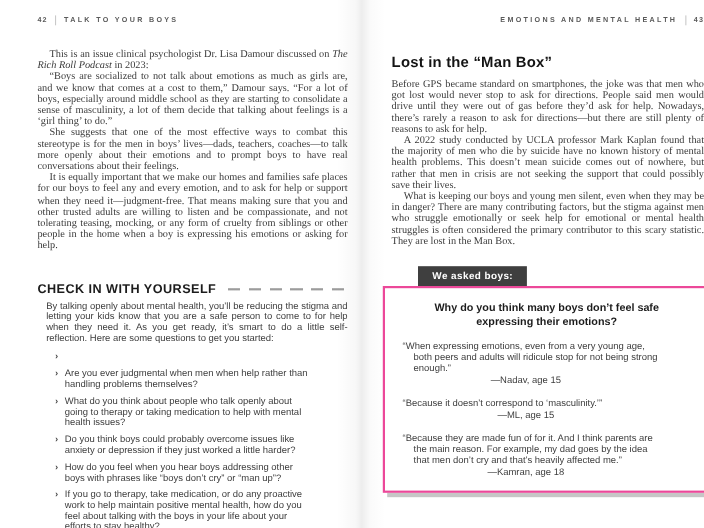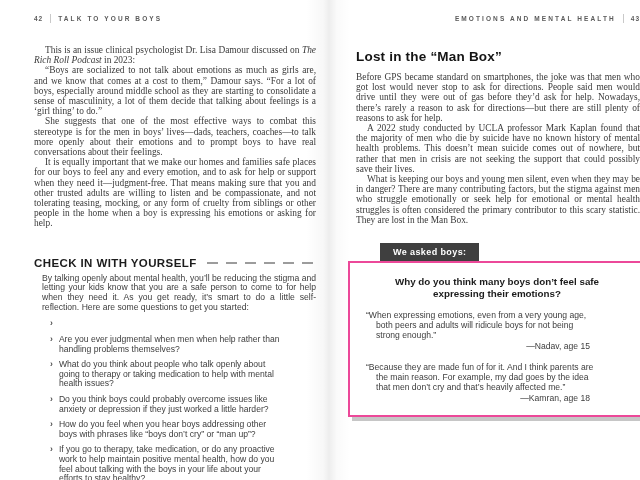--- a/index.html
+++ b/index.html
@@ -97,21 +97,21 @@
     text-align:center; line-height:12px;
     max-width:205px; margin:2px auto 10px auto;
   }
   .quote-block { margin-bottom:11px; }
   .quote-block:last-child { margin-bottom:0; }
   .quote-text {
     font-size:8.6px; line-height:10px; color:#3d3d3d;
     padding-left:10px; text-indent:-10px; max-width:232px;
   }
   .quote-attribution {
-    font-size:8.6px; color:#3d3d3d; text-align:right;
+    font-size:8.6px; color:#3d3d3d; text-align:center;
     padding-right:38px; margin-top:1px;
   }
 </style>
 </head>
 <body>
 
 <div class="spread">
 
   <div class="page page-left">
     <div class="running-head">
@@ -175,24 +175,28 @@
       <p class="para">A 2022 study conducted by UCLA professor Mark Kaplan found that the majority of men who die by suicide have no known history of mental health problems. This doesn’t mean suicide comes out of nowhere, but rather that men in crisis are not seeking the support that could possibly save their lives.</p>
       <p class="para">What is keeping our boys and young men silent, even when they may be in danger? There are many contributing factors, but the stigma against men who struggle emotionally or seek help for emotional or mental health struggles is often considered the primary contributor to this scary statistic. They are lost in the Man Box.</p>
     </div>
 
     <div class="we-asked">
       <div class="asked-tab">We asked boys:</div>
       <div class="quote-box">
         <div class="quote-box-question">Why do you think many boys don’t feel safe expressing their emotions?</div>
 
         <div class="quote-block">
-          <p class="quote-text">“When expressing emotions, even from a very young age, both peers and adults will ridicule boys for not being strong enough.”</p>
+          <p class="quote-text">“When expressing emotions, even from a very young age, both peers and adults will ridicule stop for not being strong enough.”</p>
           <p class="quote-attribution">—Nadav, age 15</p>
         </div>
 
+        <div class="quote-block">
+          <p class="quote-text">“Because it doesn’t correspond to ‘masculinity.’”</p>
+          <p class="quote-attribution">—ML, age 15</p>
+        </div>
 
         <div class="quote-block">
           <p class="quote-text">“Because they are made fun of for it. And I think parents are the main reason. For example, my dad goes by the idea that men don’t cry and that’s heavily affected me.”</p>
           <p class="quote-attribution">—Kamran, age 18</p>
         </div>
       </div>
     </div>
   </div>
 
   <div class="spine-shadow"></div>

